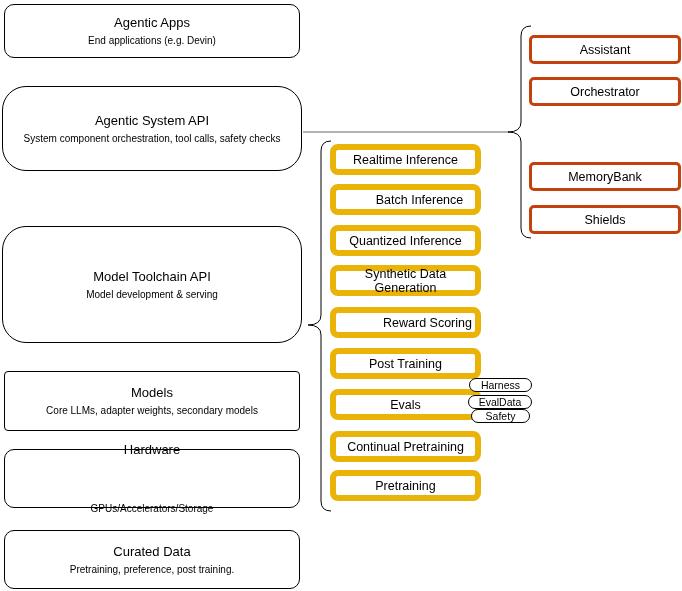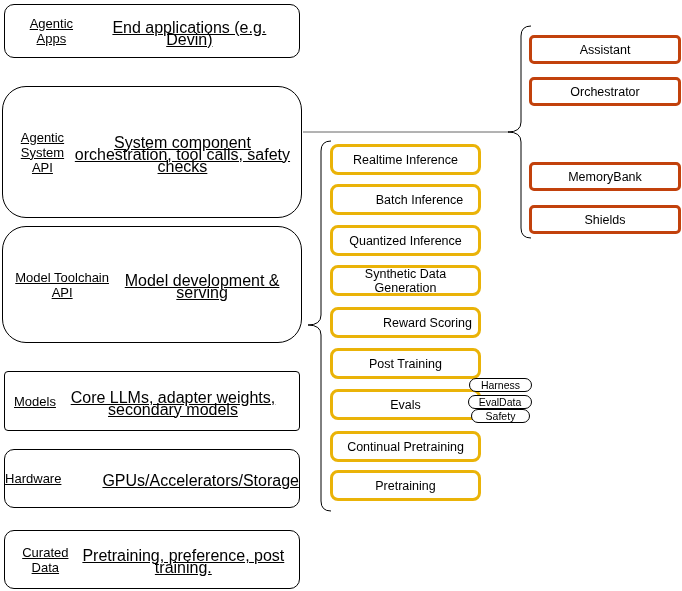--- a/index.html
+++ b/index.html
@@ -22,42 +22,42 @@
     width: 682px; height: 591px;
     pointer-events: none;
   }
   
   .big-node {
     position: absolute;
     box-sizing: border-box;
     border: 1px solid #000000;
     background: #ffffff;
     display: flex;
+    flex-direction: column;
     align-items: center;
     justify-content: center;
     text-align: center;
     padding: 0 9px;
-    text-decoration: underline;
   }
   .big-node .title   { font-size: 13px; line-height: 15px; }
-  .big-node .subtitle{ font-size: 16px; line-height: 12px; margin-top: 5px; }
+  .big-node .subtitle{ font-size: 10px; line-height: 12px; margin-top: 5px; }
   .n-apps      { left: 4px; top: 4px;   width: 296px; height: 54px;  border-radius: 10px; }
-  .n-sysapi    { left: 2px; top: 86px;  width: 300px; height: 132px; border-radius: 24px; }
+  .n-sysapi    { left: 2px; top: 86px;  width: 300px; height: 85px; border-radius: 24px; }
   .n-toolchain { left: 2px; top: 226px; width: 300px; height: 117px; border-radius: 24px; }
   .n-models    { left: 4px; top: 371px; width: 296px; height: 60px;  border-radius: 4px; }
   .n-hardware  { left: 4px; top: 449px; width: 296px; height: 59px;  border-radius: 10px; gap: 41px; }
   .n-data      { left: 4px; top: 530px; width: 296px; height: 59px;  border-radius: 10px; }
   
   .svc {
     position: absolute;
     left: 330px;
     width: 151px;
     height: 31px;
     box-sizing: border-box;
-    border: 3px solid #eab308;
+    border: 6px solid #eab308;
     border-radius: 8px;
     background: #ffffff;
     display: flex;
     align-items: center;
     justify-content: center;
     font-size: 12.5px;
     text-align: center;
   }
   .s1 { top: 144px; } .s2 { top: 184px; padding-left: 28px; } .s3 { top: 225px; }
   .s4 { top: 265px; } .s5 { top: 307px; padding-left: 44px; } .s6 { top: 348px; }

